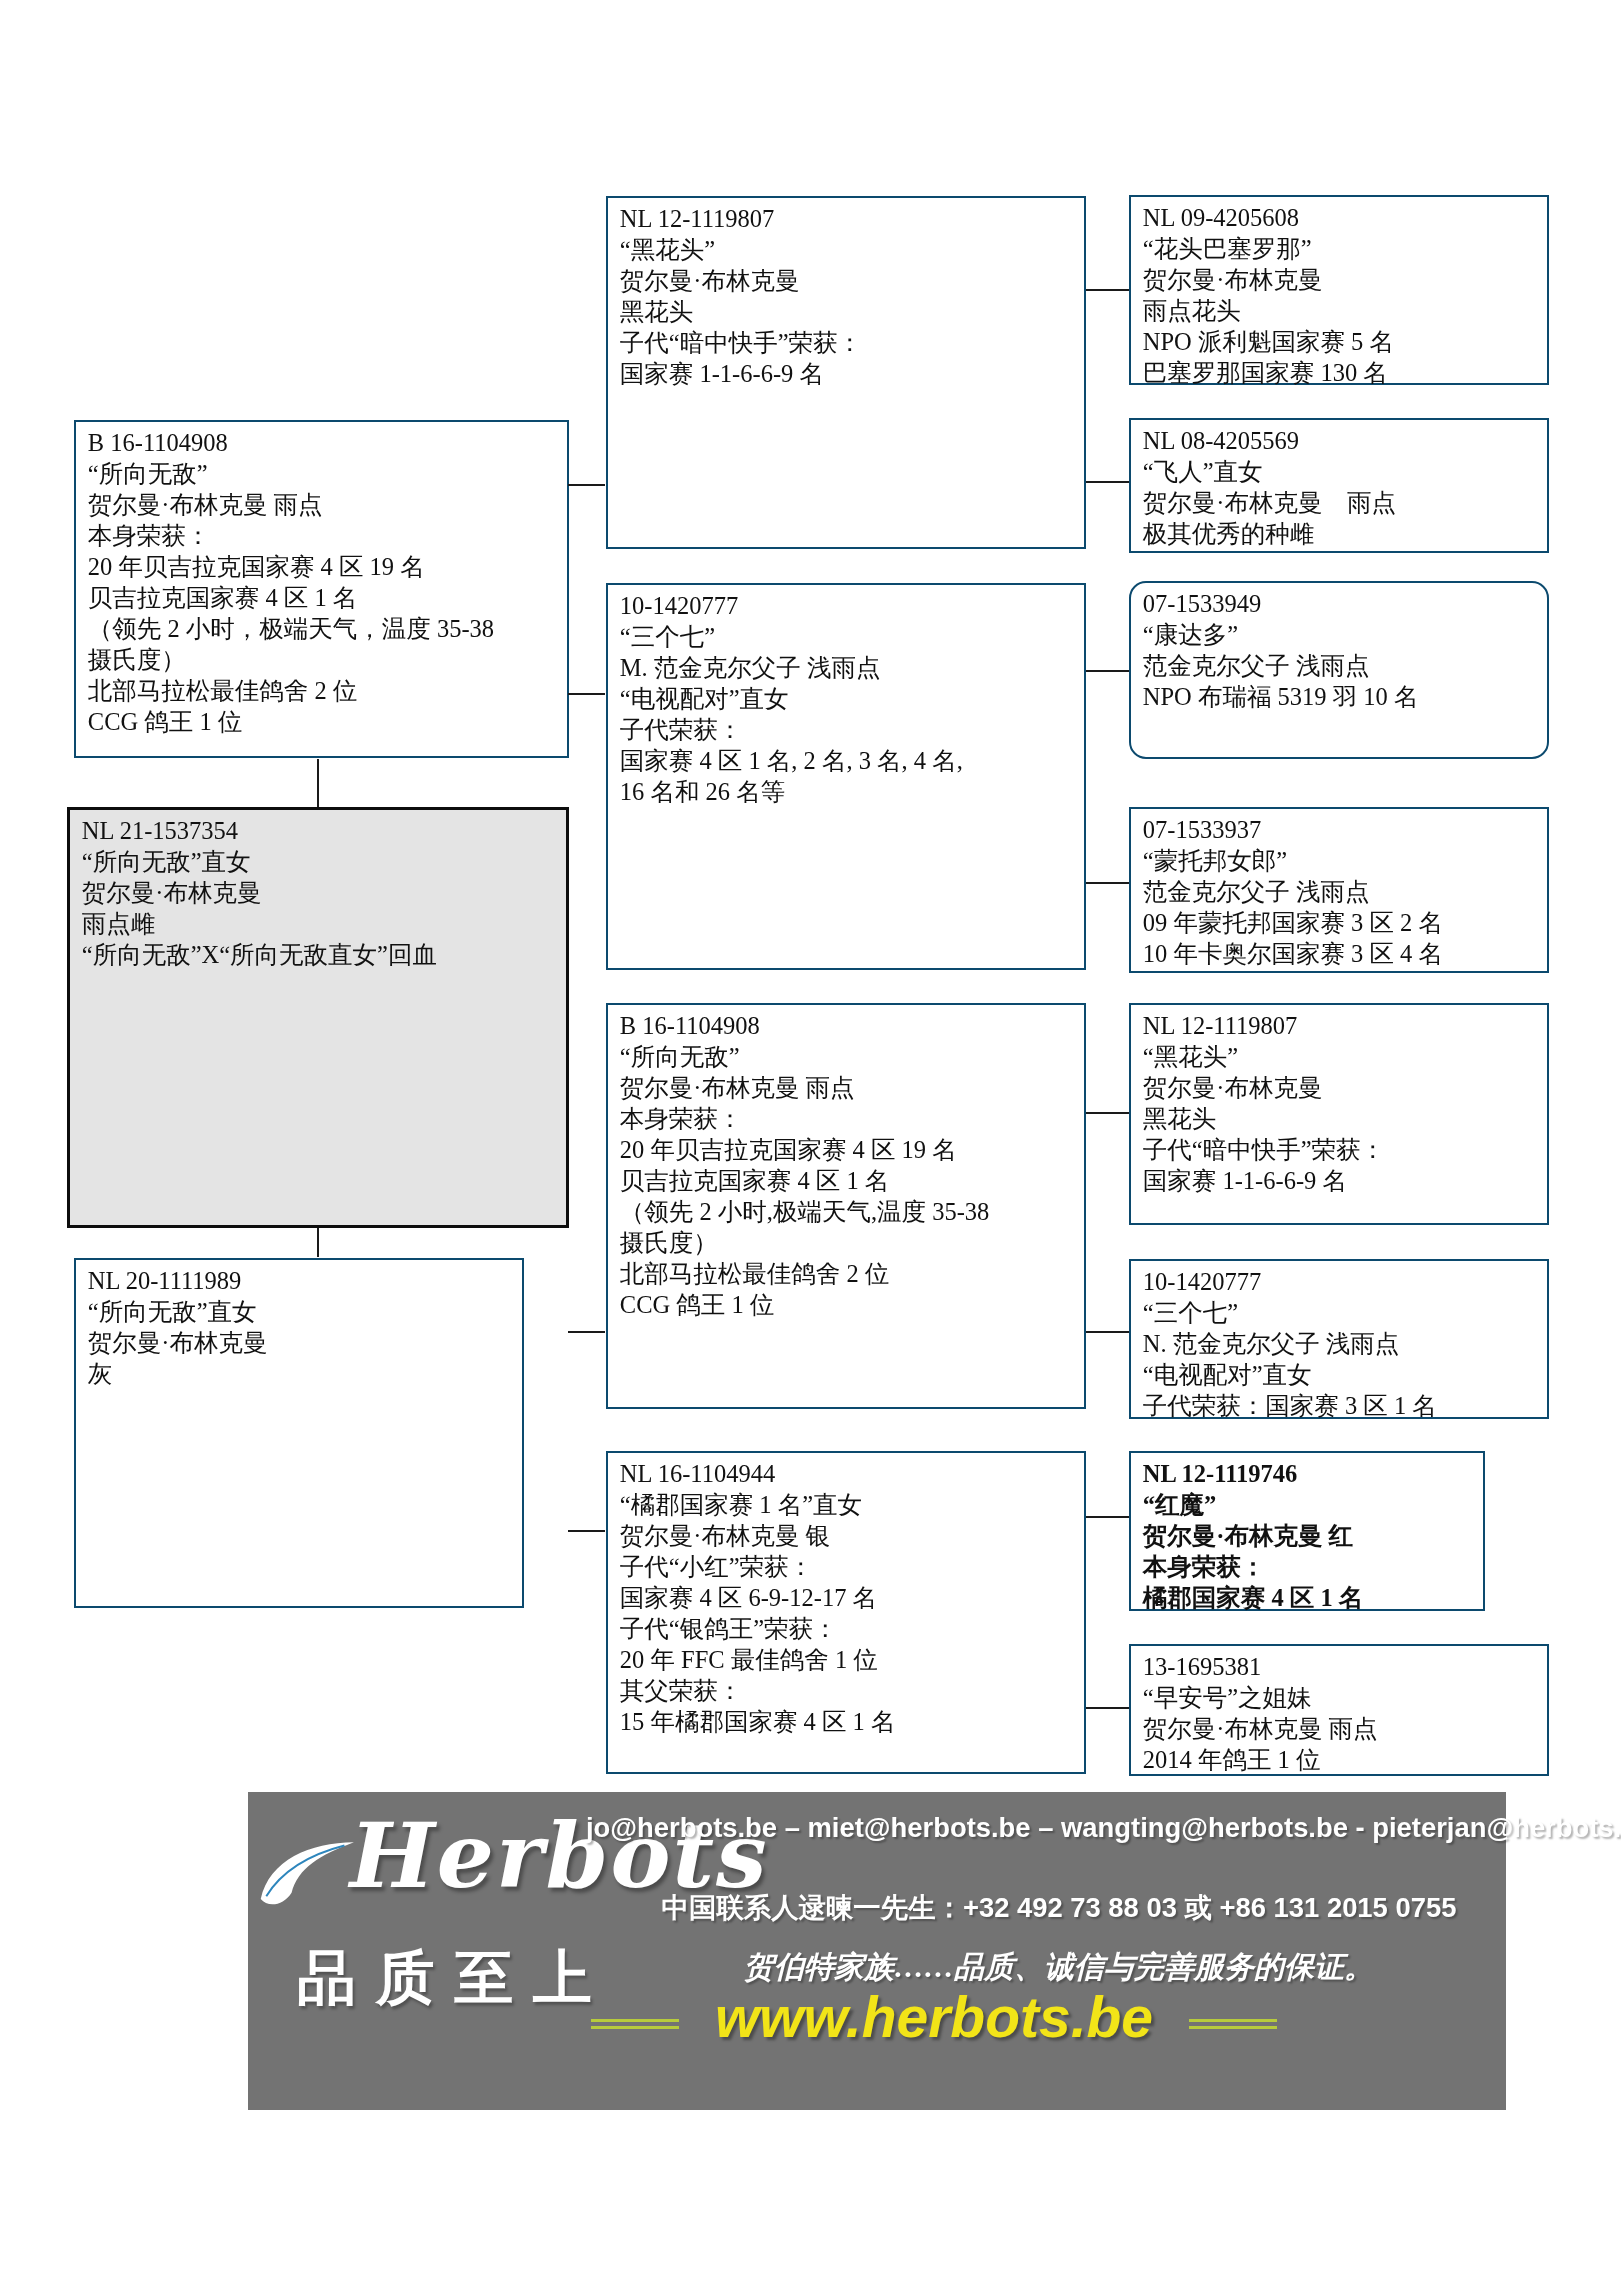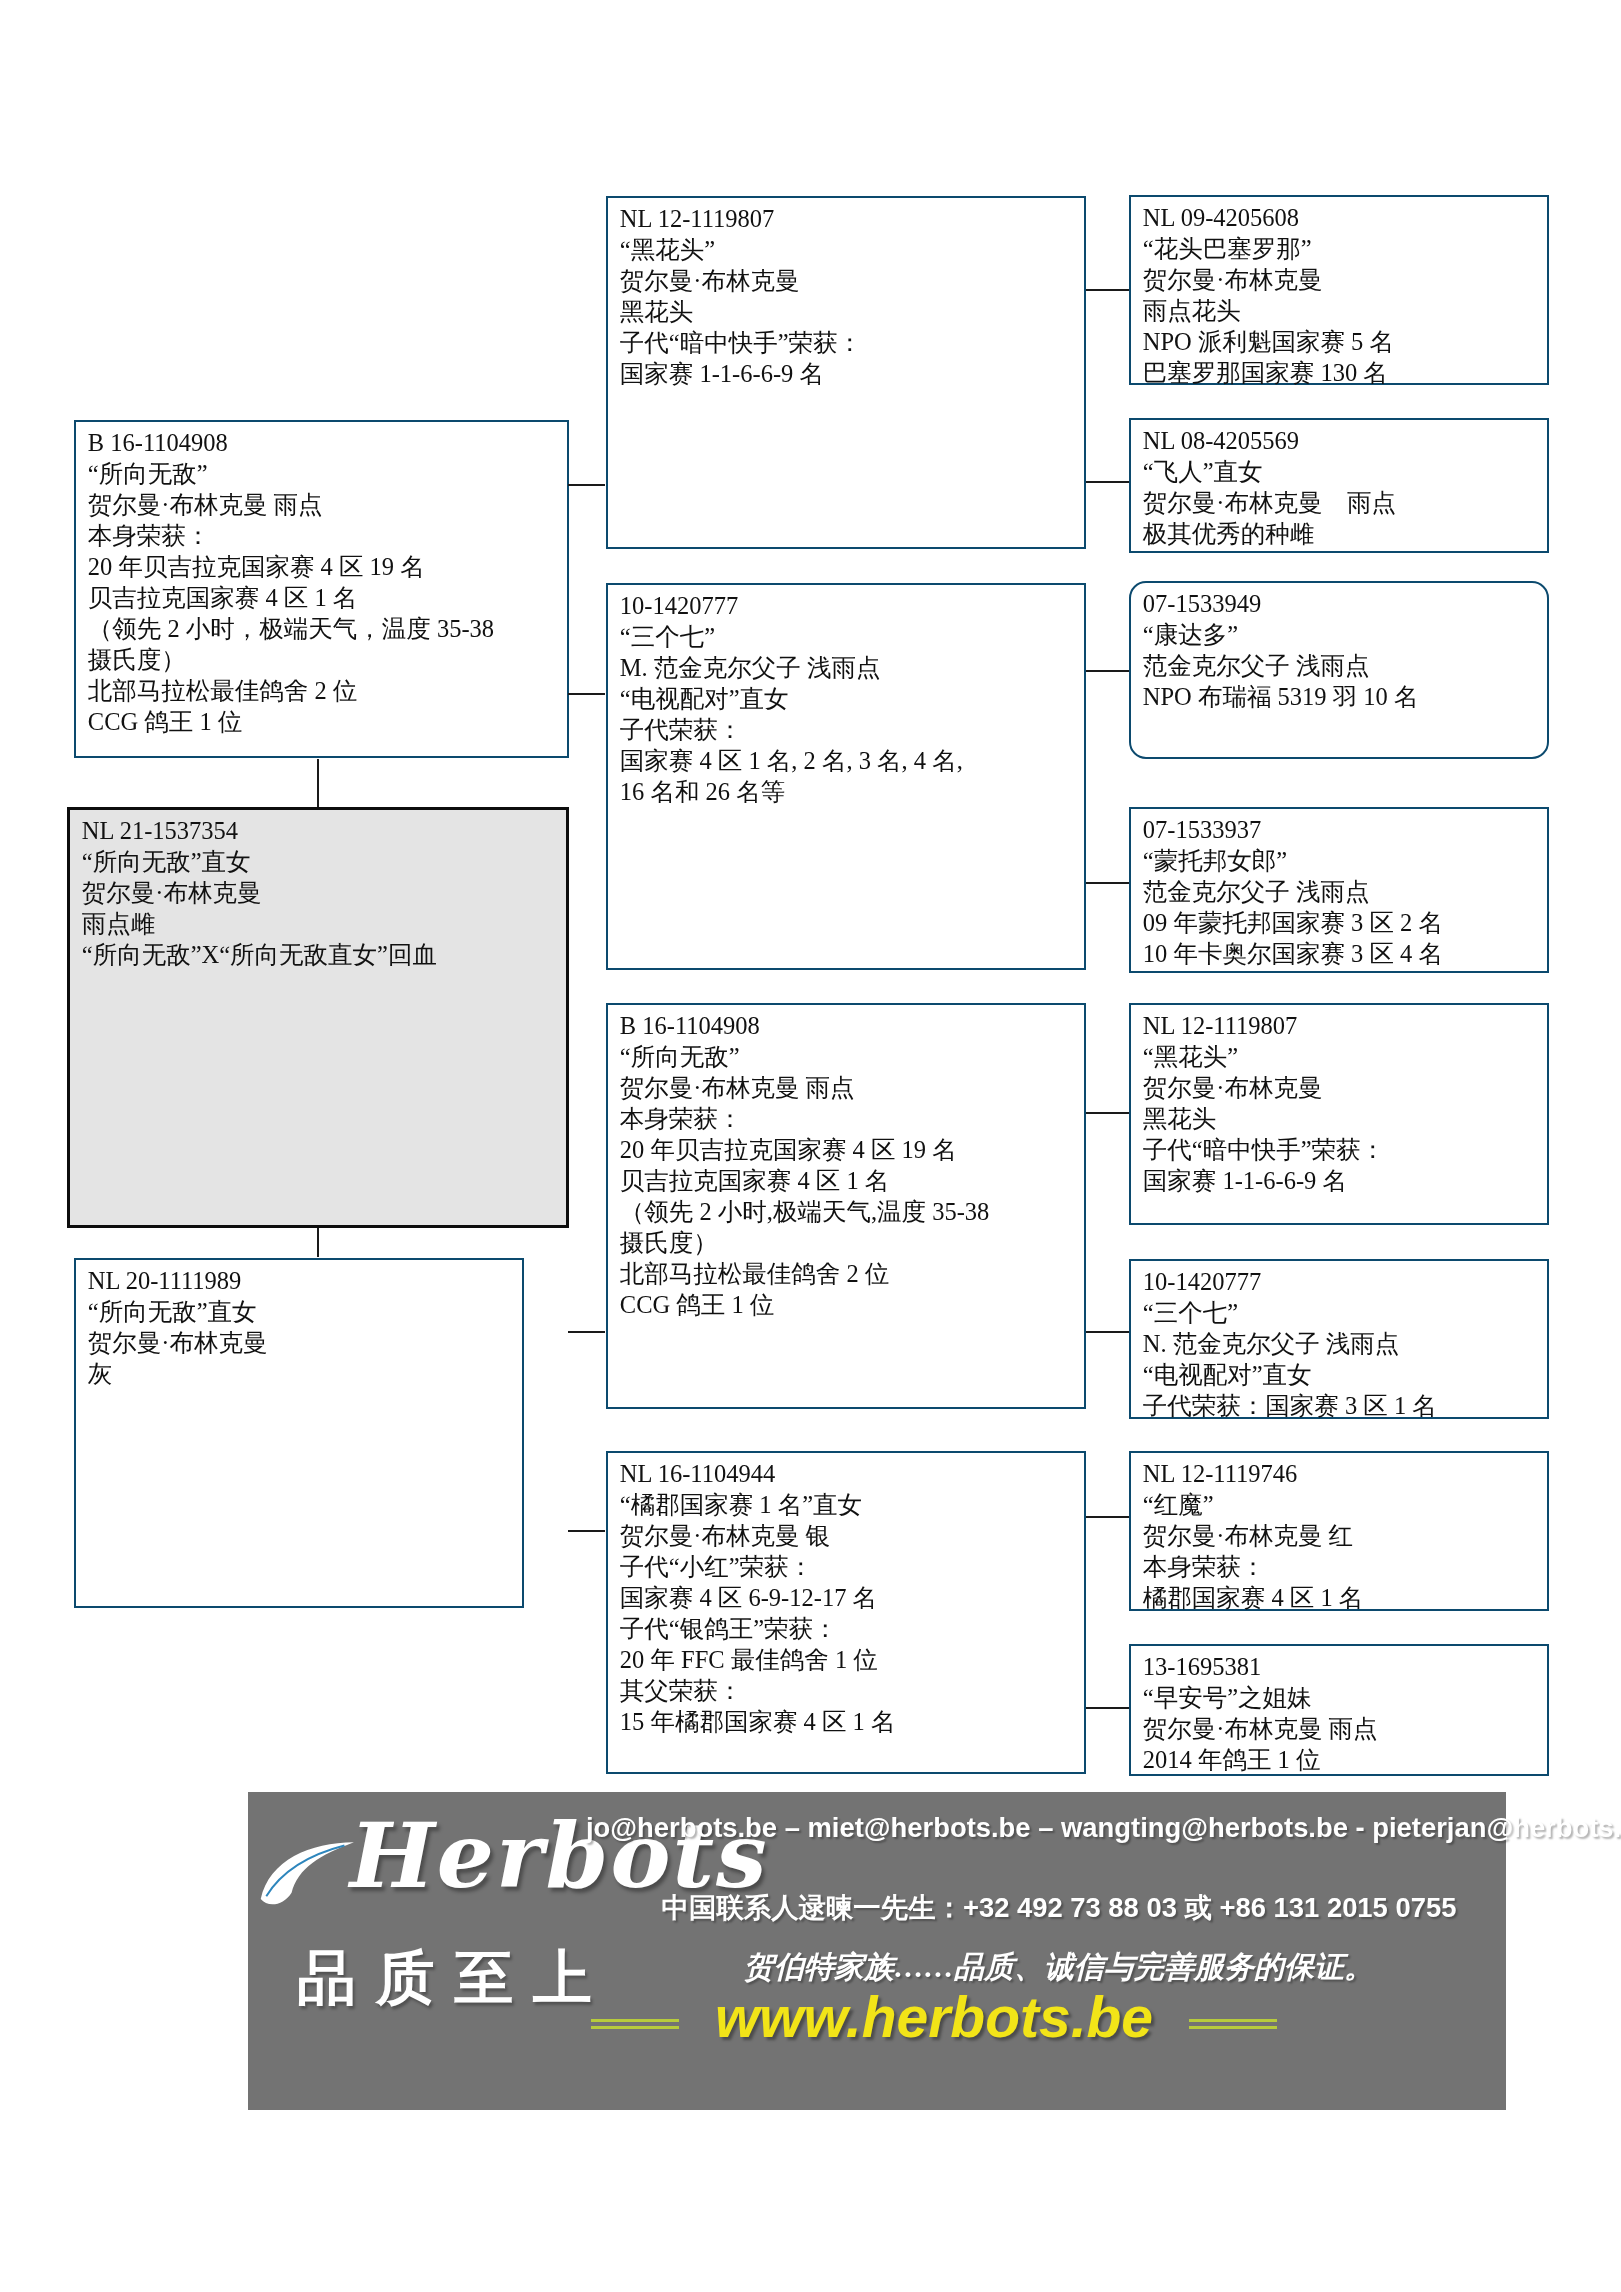--- a/index.html
+++ b/index.html
@@ -25,21 +25,21 @@
   #box32{left:606px; top:583px;  width:480px; height:387px;}
   #box33{left:606px; top:1003px; width:480px; height:406px;}
   #box34{left:606px; top:1451px; width:480px; height:323px;}
   
   #box41{left:1129px; top:195px;  width:420px; height:190px;}
   #box42{left:1129px; top:418px;  width:420px; height:135px;}
   #box43{left:1129px; top:581px;  width:420px; height:178px;border-radius:17px;}
   #box44{left:1129px; top:807px;  width:420px; height:166px;}
   #box45{left:1129px; top:1003px; width:420px; height:222px;}
   #box46{left:1129px; top:1259px; width:420px; height:160px;}
-  #box47{left:1129px; top:1451px; width:420px; height:160px;}
+  #box47{left:1129px; top:1451px; width:356px; height:160px;font-weight:bold;}
   #box48{left:1129px; top:1644px; width:420px; height:132px;}
 
   
   #banner{position:absolute;left:248px;top:1792px;width:1258px;height:318px;
           background:#737373;font-family:"Liberation Sans","DejaVu Sans",sans-serif;}
   #logo-row{position:absolute;left:11.8px;top:7.8px;height:127px;color:#fff;}
   #logo-text{position:absolute;left:90px;top:2px;font-family:"DejaVu Serif",serif;
              font-style:italic;font-weight:bold;font-size:90px;color:#ffffff;
              text-shadow:2.9px 3.9px 3.9px rgba(0,0,0,0.35);letter-spacing:2px;}
   #feather{position:absolute;left:-5.9px;top:41px;transform:rotate(-8deg);}

